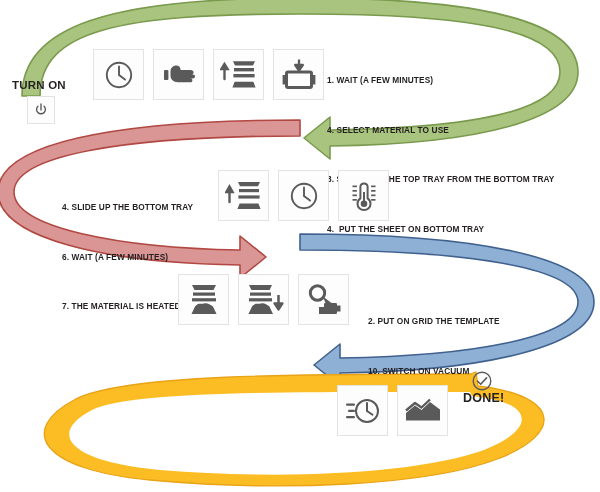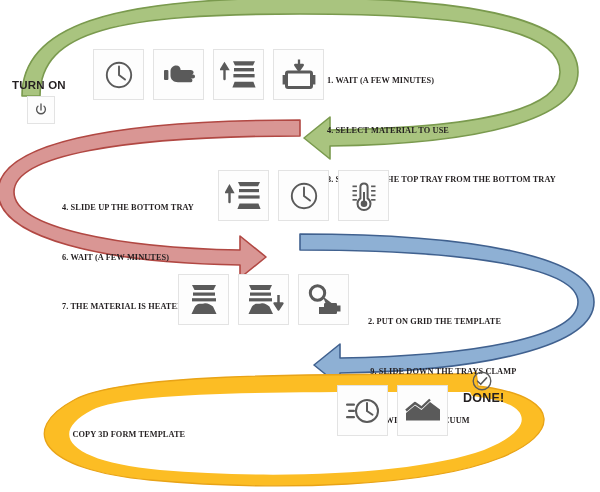--- a/index.html
+++ b/index.html
@@ -6,21 +6,21 @@
   body{
     width:600px;height:492px;
     background:#ffffff;
     font-family:"Liberation Sans","DejaVu Sans",sans-serif;
     overflow:hidden;
     position:relative;
   }
   #stage{position:absolute;left:0;top:0;width:600px;height:492px;}
   #arrows{position:absolute;left:0;top:0;width:600px;height:492px;}
 
-  .txtblock{position:absolute;white-space:pre;font-family:Liberation Serif, serif;}
+  .txtblock{position:absolute;white-space:pre;}
   .step{
     font-size:8.3px;
     font-weight:bold;
     color:#231f20;
     letter-spacing:0.1px;
     line-height:13.6px;
     white-space:pre;
   }
 
   .tile{
@@ -113,20 +113,21 @@
     <svg width="16" height="16" viewBox="0 0 24 24">
       <path d="M12 3 L12 12" stroke="#555" stroke-width="2" stroke-linecap="round" fill="none"></path>
       <path d="M7.5 6.2 A 6.6 6.6 0 1 0 16.5 6.2" stroke="#555" stroke-width="2" fill="none" stroke-linecap="round"></path>
     </svg>
   </div>
 
   <div class="txtblock" style="left:327px;top:38px;">
     <div class="step">1. WAIT (A FEW MINUTES)</div>
     <div class="step">4. SELECT MATERIAL TO USE</div>
     <div class="step">3. SEPARATE THE TOP TRAY FROM THE BOTTOM TRAY</div>
+    <div class="step">4.  PUT THE SHEET ON BOTTOM TRAY</div>
   </div>
 
   <div class="tile" style="left:93px;top:49px;width:51px;height:51px;">
     <svg width="32" height="32" viewBox="0 0 32 32">
       <circle cx="16" cy="16" r="12.2" fill="none" stroke="#5a5a5a" stroke-width="1.9"></circle>
       <path d="M16 7.4 L16 16 L22 20.6" fill="none" stroke="#5a5a5a" stroke-width="1.9" stroke-linecap="round"></path>
     </svg>
   </div>
 
   <div class="tile" style="left:153px;top:49px;width:51px;height:51px;">
@@ -198,21 +199,20 @@
         <rect x="23.1" y="6.5" width="4.4" height="1.7"></rect>
         <rect x="23.1" y="11" width="4.4" height="1.7"></rect>
         <rect x="23.1" y="15.5" width="4.4" height="1.7"></rect>
         <rect x="23.1" y="20" width="4.4" height="1.7"></rect>
       </g>
     </svg>
   </div>
 
   <div class="txtblock" style="left:368px;top:279px;">
     <div class="step">2. PUT ON GRID THE TEMPLATE</div>
-    <div class="step"> 9. SLIDE DOWN THE TRAYS CLAMP</div>
     <div class="step">10. SWITCH ON VACUUM</div>
   </div>
 
   <div class="tile" style="left:178px;top:274px;width:51px;height:51px;">
     <svg width="36" height="38" viewBox="0 0 36 38">
       <path d="M6 4 L30 4 L27.5 9 L8.5 9 Z" fill="#5a5a5a"></path>
       <rect x="7" y="11.5" width="22" height="3.2" fill="#5a5a5a"></rect>
       <rect x="6" y="17.2" width="24" height="3.2" fill="#5a5a5a"></rect>
       <path d="M9 25.5 C 12 21.5, 15 23.5, 18 22.5 C 21 21.6, 24 23.5, 27 25.5
                L 30.5 33 L 5.5 33 Z" fill="#5a5a5a"></path>
@@ -234,21 +234,20 @@
     <svg width="38" height="34" viewBox="0 0 38 34">
       <circle cx="12.5" cy="10" r="7.2" fill="none" stroke="#5a5a5a" stroke-width="3"></circle>
       <path d="M18 13.5 L26.5 20 L22 24 Z" fill="#5a5a5a"></path>
       <rect x="19" y="20" width="13" height="11" rx="1.2" fill="#5a5a5a"></rect>
       <rect x="31" y="22.5" width="4.5" height="6" fill="#5a5a5a"></rect>
       <rect x="14" y="24" width="6" height="7" fill="#5a5a5a"></rect>
     </svg>
   </div>
 
   <div class="txtblock" style="left:55px;top:392px;">
-    <div class="step">        COPY 3D FORM TEMPLATE</div>
     
   </div>
 
   <div class="tile" style="left:337px;top:385px;width:51px;height:51px;">
     <svg width="36" height="32" viewBox="0 0 36 32">
       <circle cx="22" cy="16" r="11" fill="none" stroke="#5a5a5a" stroke-width="2"></circle>
       <path d="M22 8 L22 16 L27.5 19.8" fill="none" stroke="#5a5a5a" stroke-width="2" stroke-linecap="round"></path>
       <g fill="#5a5a5a">
         <rect x="1" y="8.5" width="9" height="2.3" rx="1.1"></rect>
         <rect x="3" y="14.8" width="7" height="2.3" rx="1.1"></rect>

